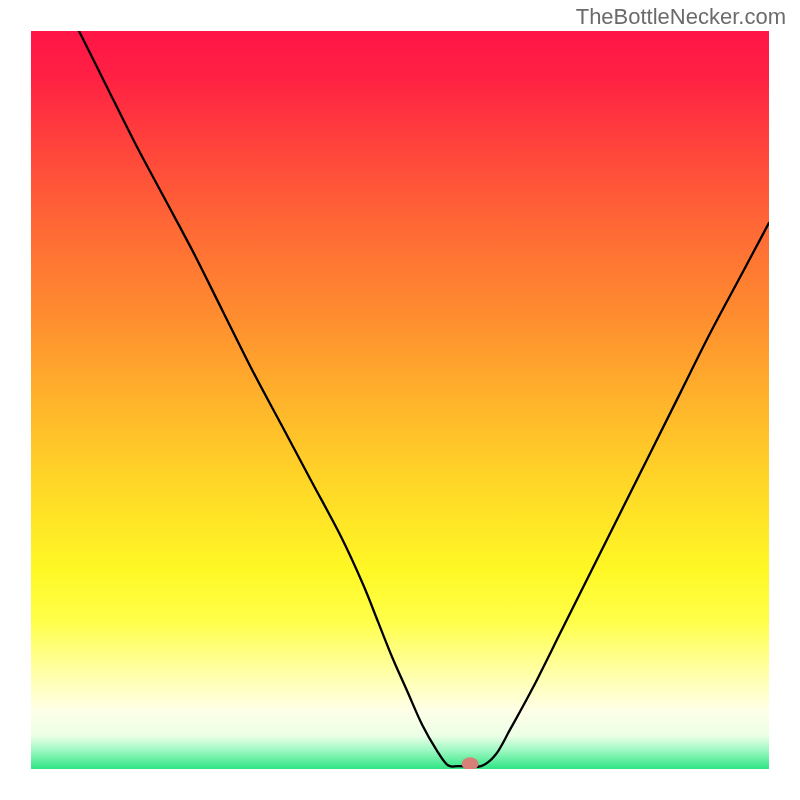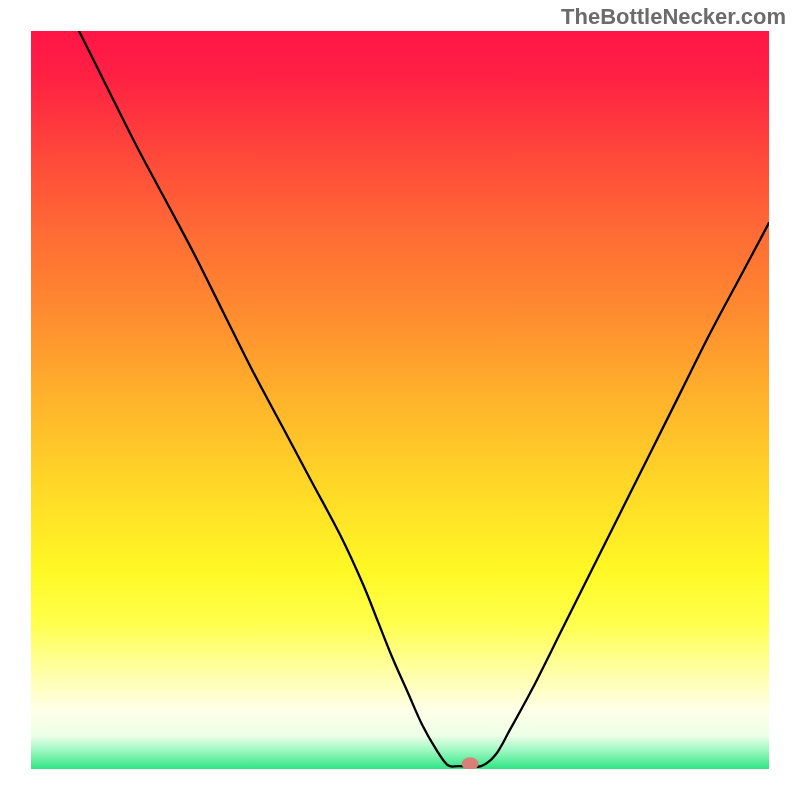--- a/index.html
+++ b/index.html
@@ -12,21 +12,21 @@
     width: 800px;
     height: 800px;
     position: relative;
   }
   .watermark {
     position: absolute;
     top: 4px;
     right: 14px;
     font-size: 22px;
     color: #6b6b6b;
-    font-weight: 700;
+    font-weight: 400;
     z-index: 10;
   }
   .chart-area {
     position: absolute;
     left: 31px;
     top: 31px;
     width: 738px;
     height: 738px;
   }
   .chart-area svg {

